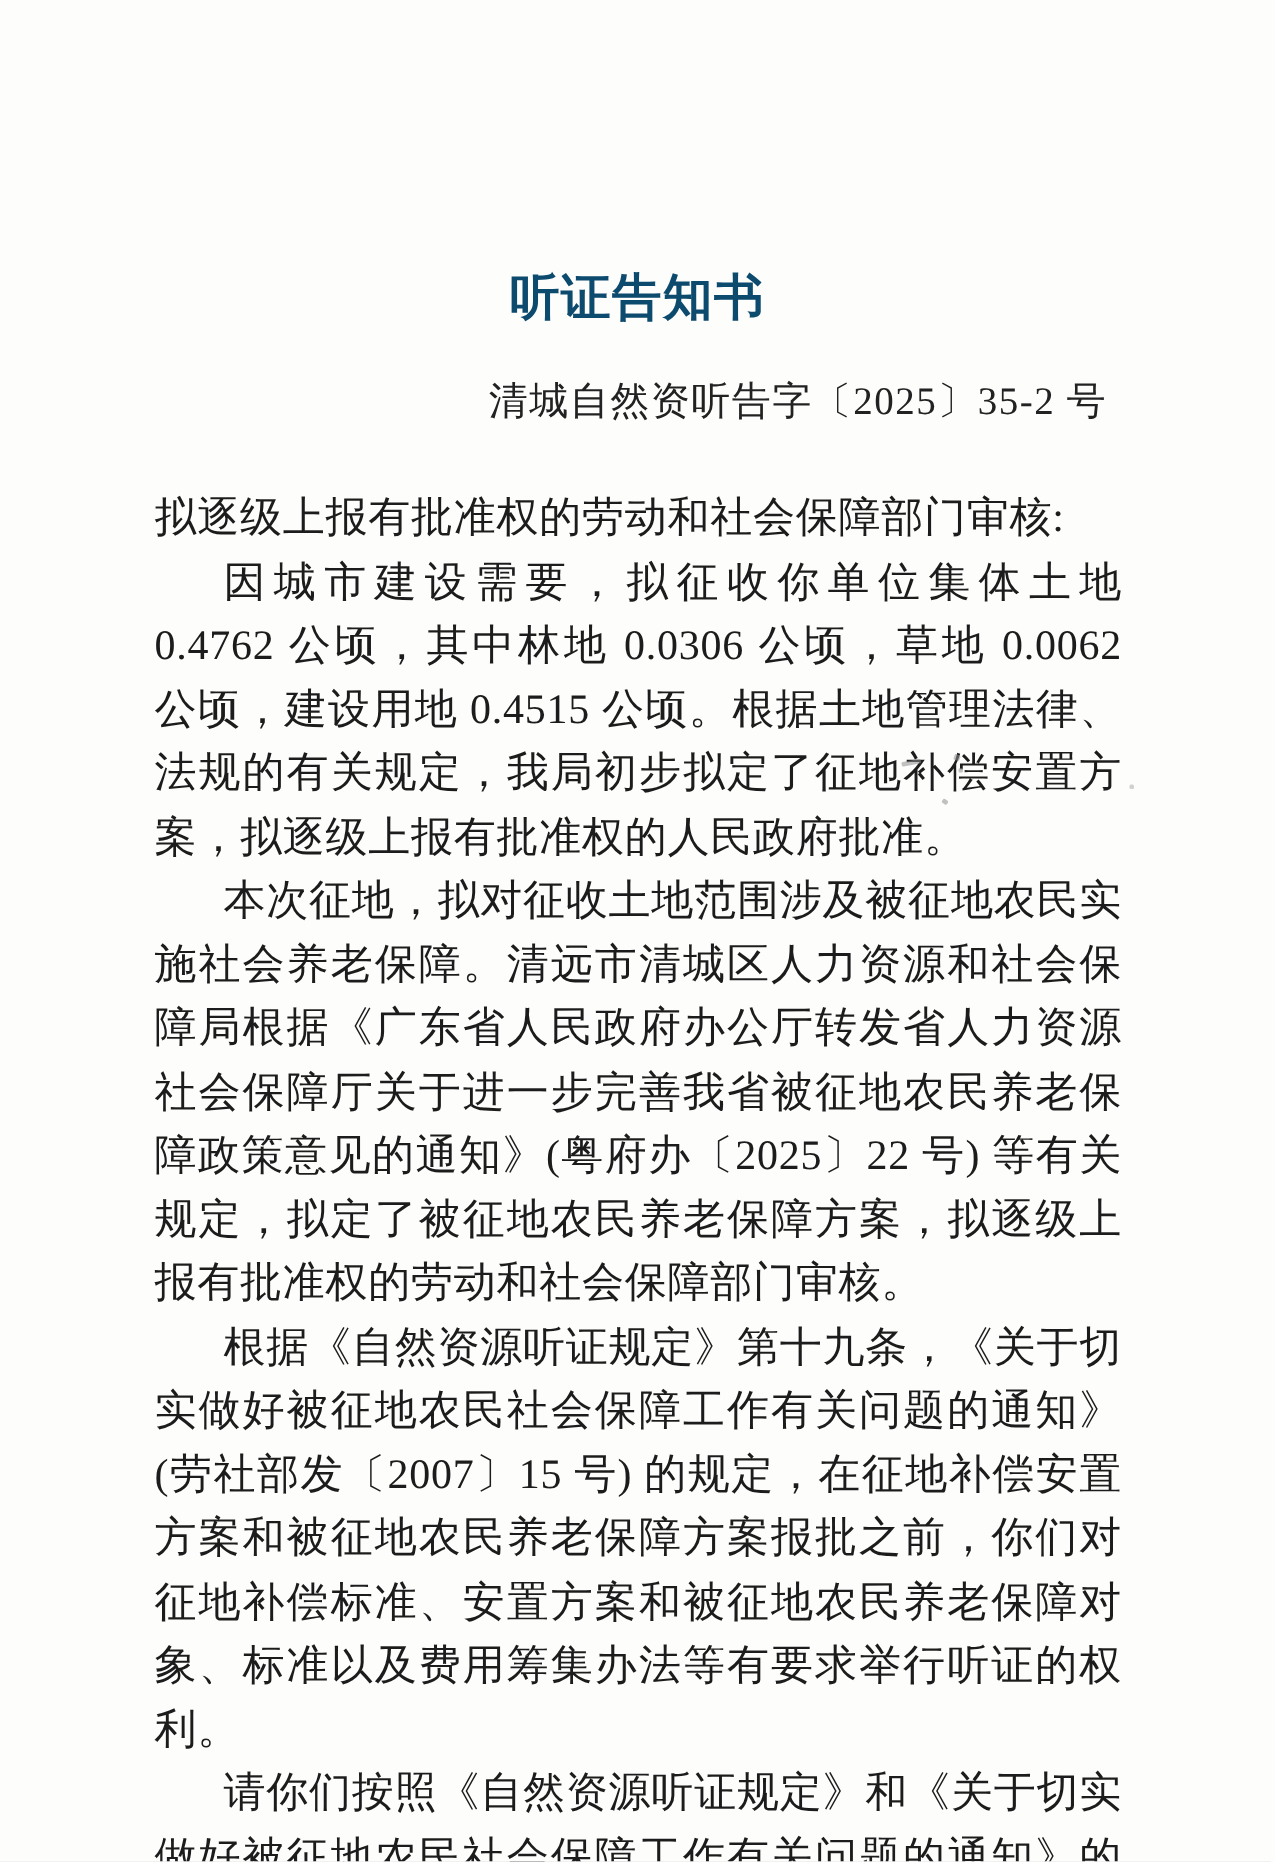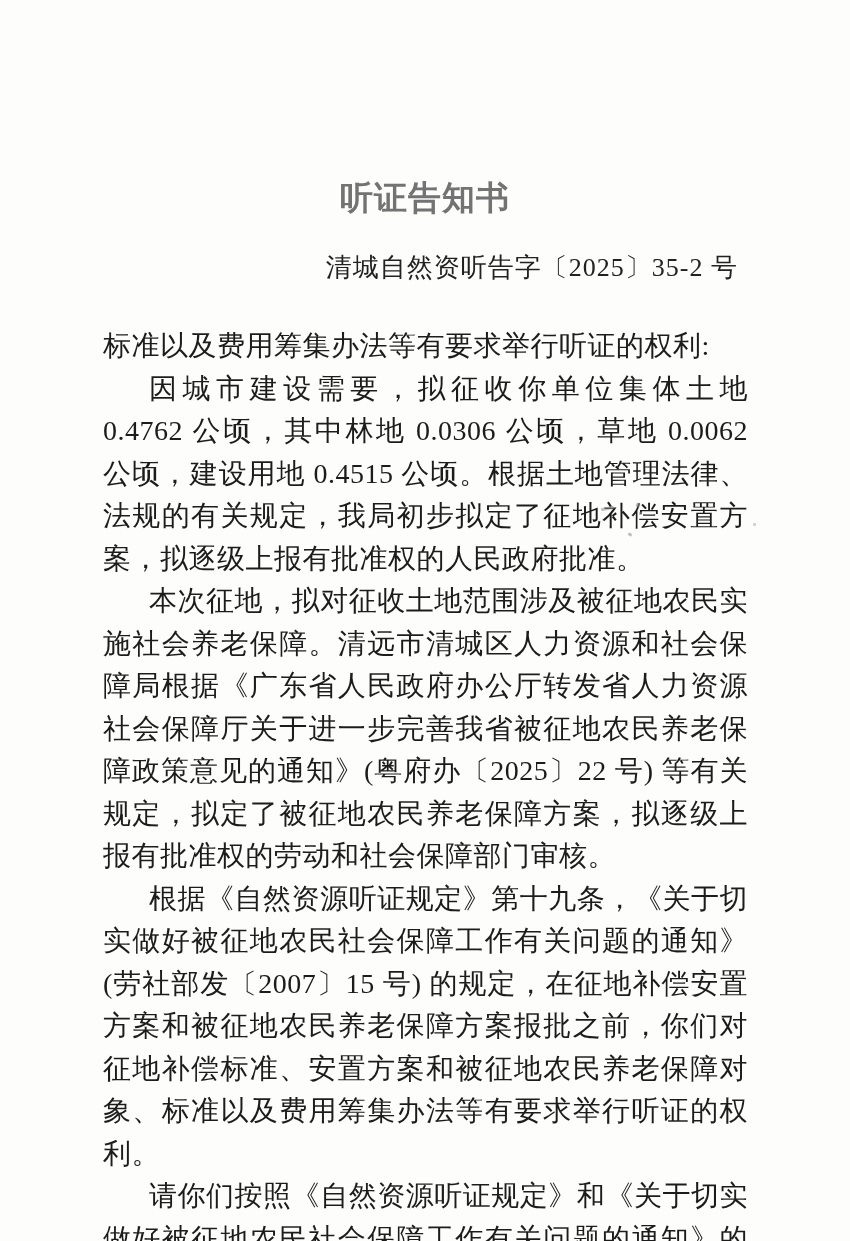--- a/index.html
+++ b/index.html
@@ -21,21 +21,21 @@
     position: absolute;
     top: 176px;
     left: 0;
     width: 100%;
     margin: 0;
     text-align: center;
     font-family: "Liberation Sans", "DejaVu Sans", sans-serif;
     font-weight: bold;
     font-size: 33px;
     letter-spacing: 1px;
-    color: #737373;
+    color: #0c4a6e;
   }
   .doc-number {
     position: absolute;
     top: 250px;
     right: 112px;
     margin: 0;
     font-size: 26px;
     letter-spacing: 1px;
     white-space: nowrap;
     color: #222222;
@@ -74,21 +74,21 @@
 </head>
 <body>
 
 <div class="page">
 
   <h1 class="doc-title">听证告知书</h1>
 
   <div class="doc-number">清城自然资听告字〔2025〕35-2 号</div>
 
   <div class="doc-body">
-    <p>标准以及费用筹集办法等有要求举行听证的权利:</p>
+    <p>拟逐级上报有批准权的劳动和社会保障部门审核:</p>
     <p class="indent">因城市建设需要，拟征收你单位集体土地 0.4762 公顷，其中林地 0.0306 公顷，草地 0.0062 公顷，建设用地 0.4515 公顷。根据土地管理法律、法规的有关规定，我局初步拟定了征地补偿安置方案，拟逐级上报有批准权的人民政府批准。</p>
     <p class="indent">本次征地，拟对征收土地范围涉及被征地农民实施社会养老保障。清远市清城区人力资源和社会保障局根据《广东省人民政府办公厅转发省人力资源社会保障厅关于进一步完善我省被征地农民养老保障政策意见的通知》(粤府办〔2025〕22 号) 等有关规定，拟定了被征地农民养老保障方案，拟逐级上报有批准权的劳动和社会保障部门审核。</p>
     <p class="indent">根据《自然资源听证规定》第十九条，《关于切实做好被征地农民社会保障工作有关问题的通知》(劳社部发〔2007〕15 号) 的规定，在征地补偿安置方案和被征地农民养老保障方案报批之前，你们对征地补偿标准、安置方案和被征地农民养老保障对象、标准以及费用筹集办法等有要求举行听证的权利。</p>
     <p class="indent">请你们按照《自然资源听证规定》和《关于切实做好被征地农民社会保障工作有关问题的通知》的规定，在告知后 5 个工作</p>
   </div>
 
   <div class="smudge smudge-1"></div>
   <div class="smudge smudge-2"></div>
   <div class="smudge smudge-3"></div>
   <div class="smudge smudge-4"></div>

